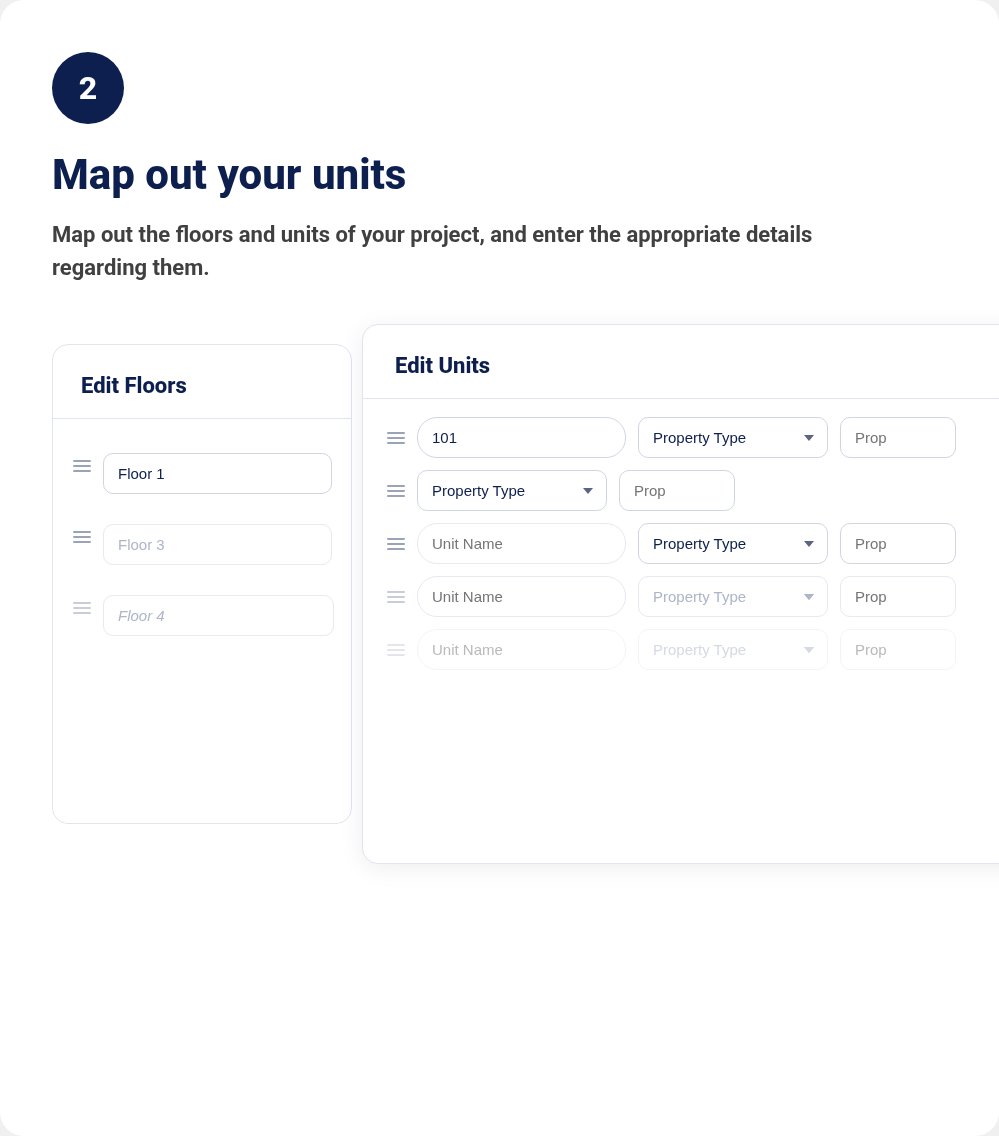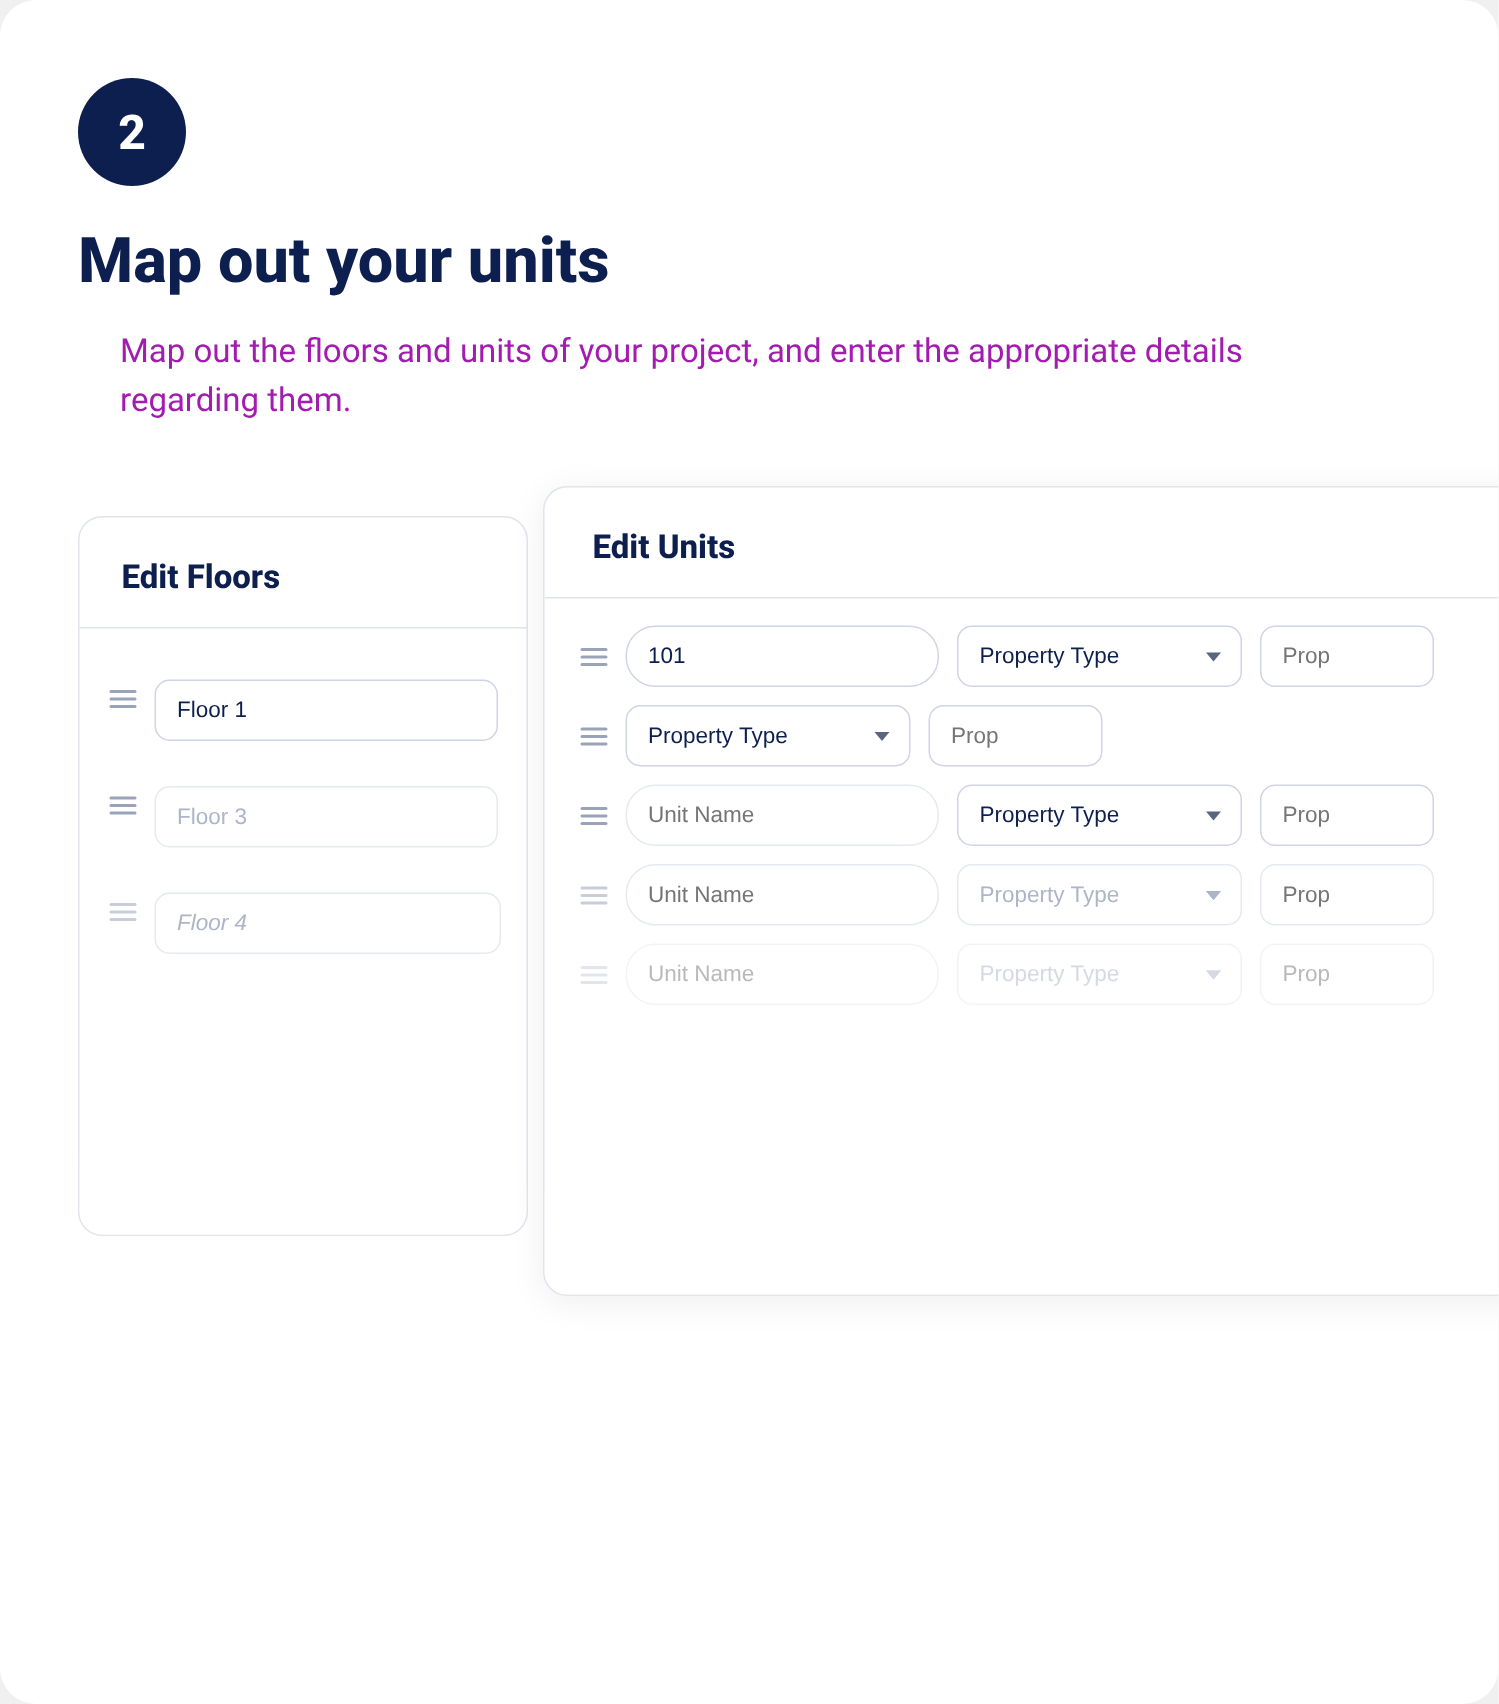--- a/index.html
+++ b/index.html
@@ -46,27 +46,26 @@
 
     .main-title {
       color: #0d1f4e;
       font-size: 42px;
       font-weight: 800;
       margin-bottom: 20px;
       line-height: 1.1;
     }
 
     .main-description {
-      color: #a21caf;
+      color: #404040;
       font-size: 22px;
-      font-weight: 400;
+      font-weight: 700;
       line-height: 1.5;
       max-width: 800px;
       margin-bottom: 60px;
-      margin-left: 28px;
     }
 
     .panels-container {
       display: flex;
       position: relative;
       margin-top: 20px;
     }
 
     
     .edit-floors-panel {

